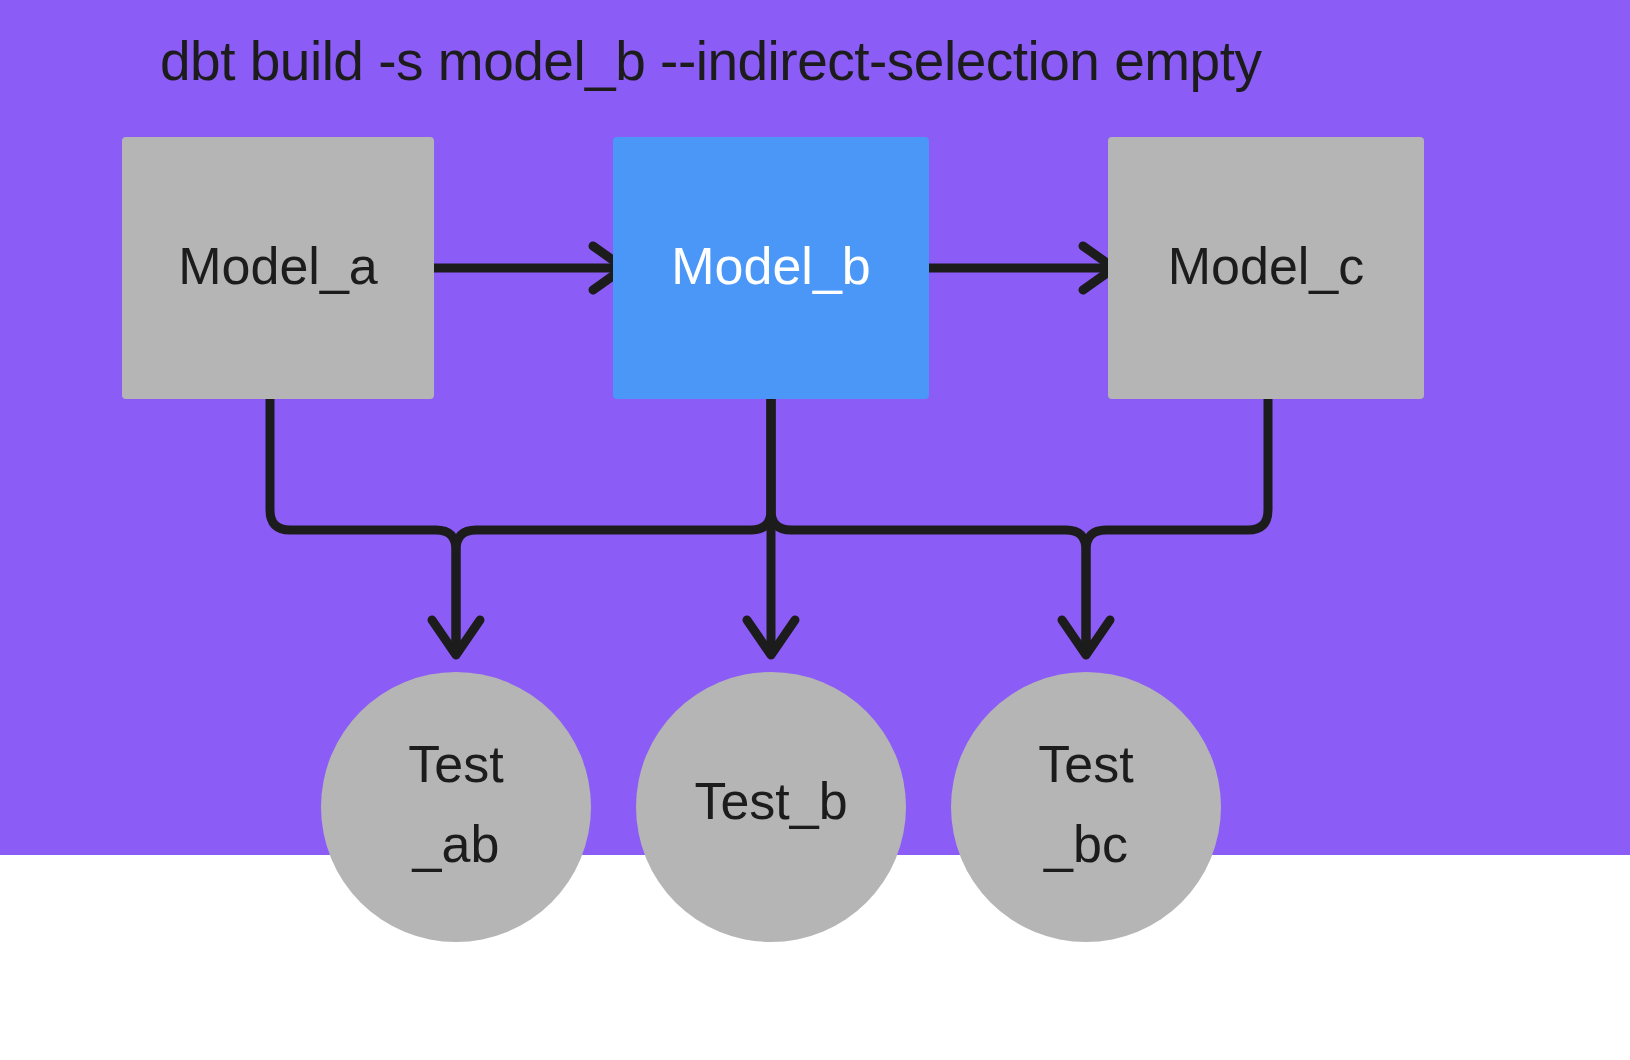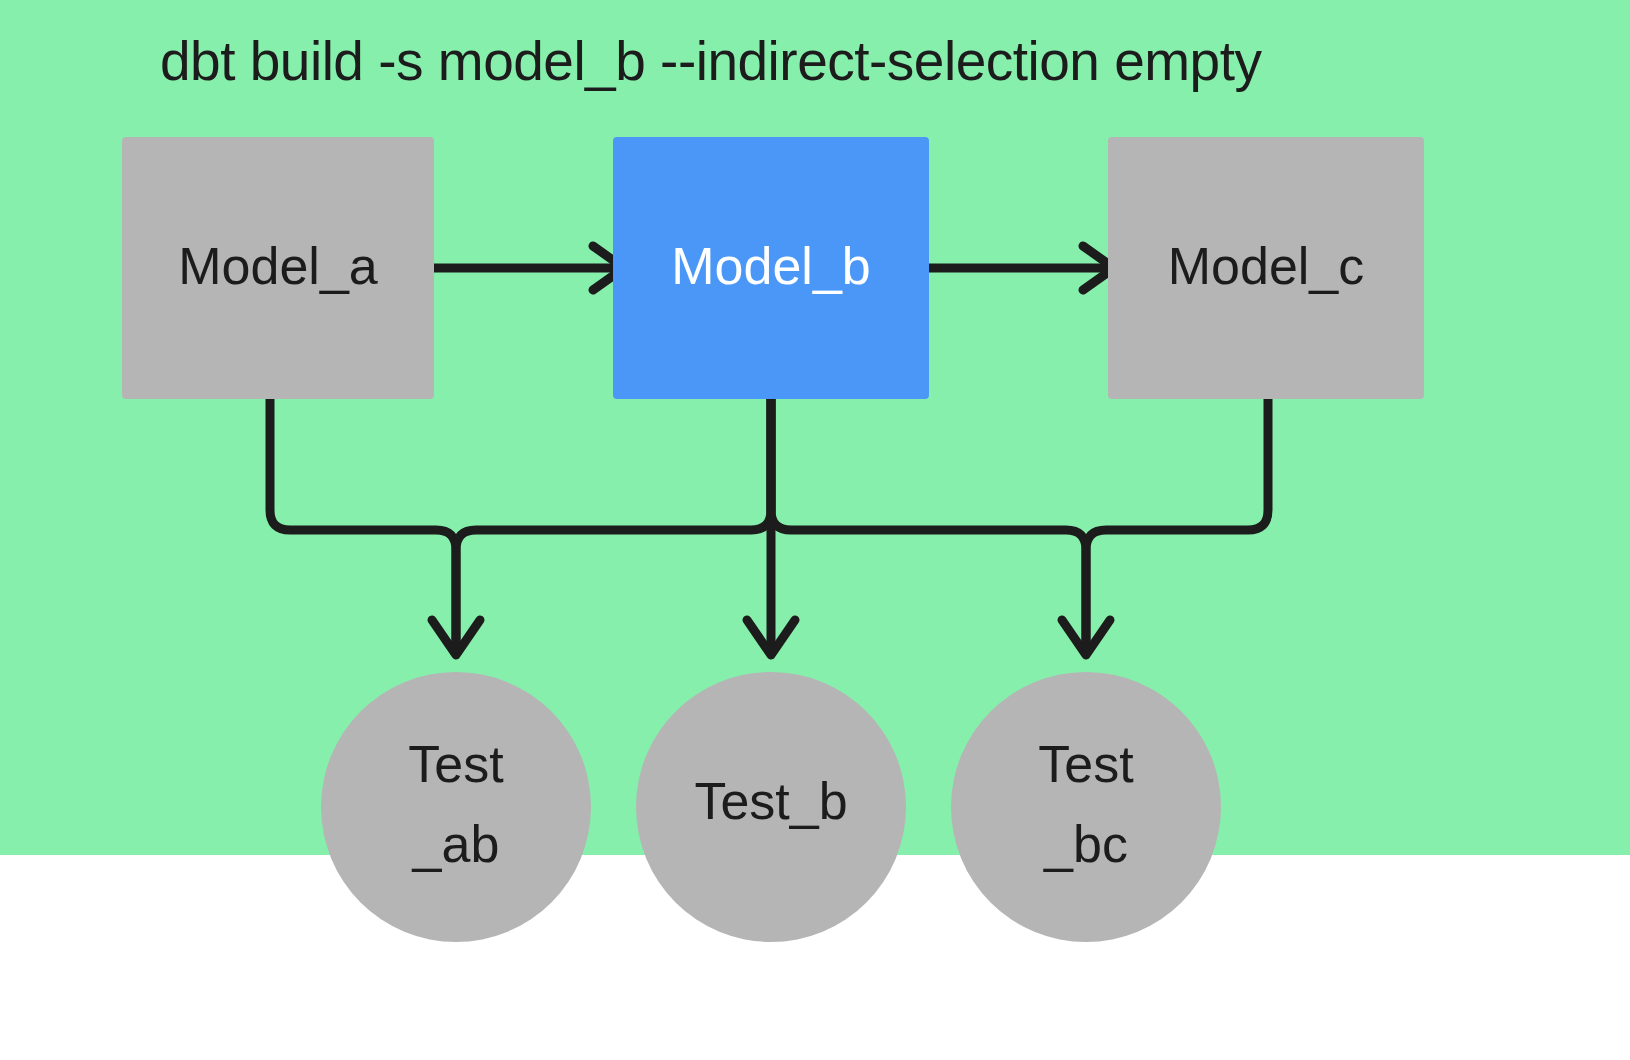--- a/index.html
+++ b/index.html
@@ -10,21 +10,21 @@
   body {
     width: 1630px;
     height: 1060px;
     font-family: "Liberation Sans", sans-serif;
     overflow: hidden;
   }
   #canvas {
     position: relative;
     width: 1630px;
     height: 855px;
-    background: #86efac;
+    background: #8b5cf6;
   }
   #diagram-svg {
     position: absolute;
     left: 0;
     top: 0;
     width: 1630px;
     height: 1060px;
   }
   .diagram-title {
     font-size: 55px;

